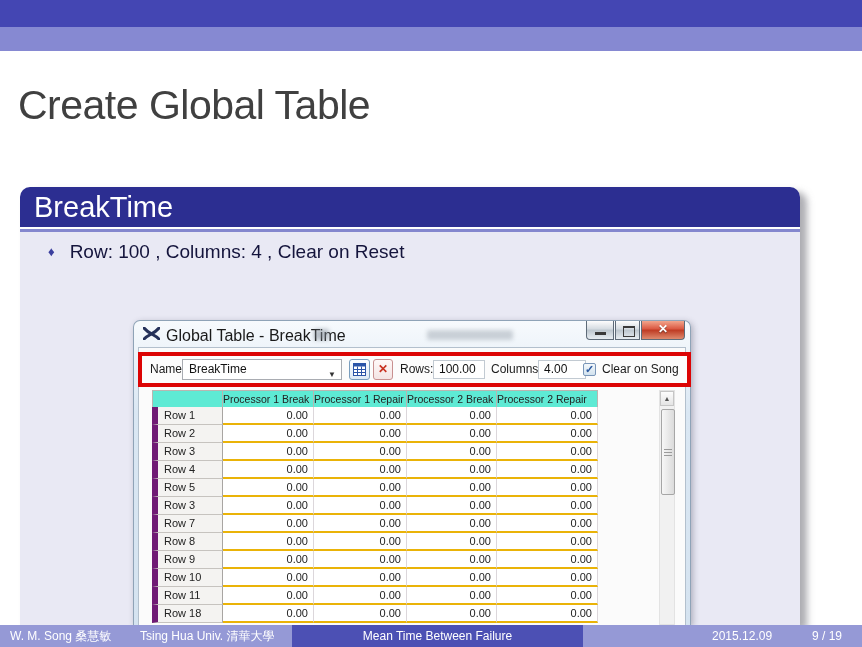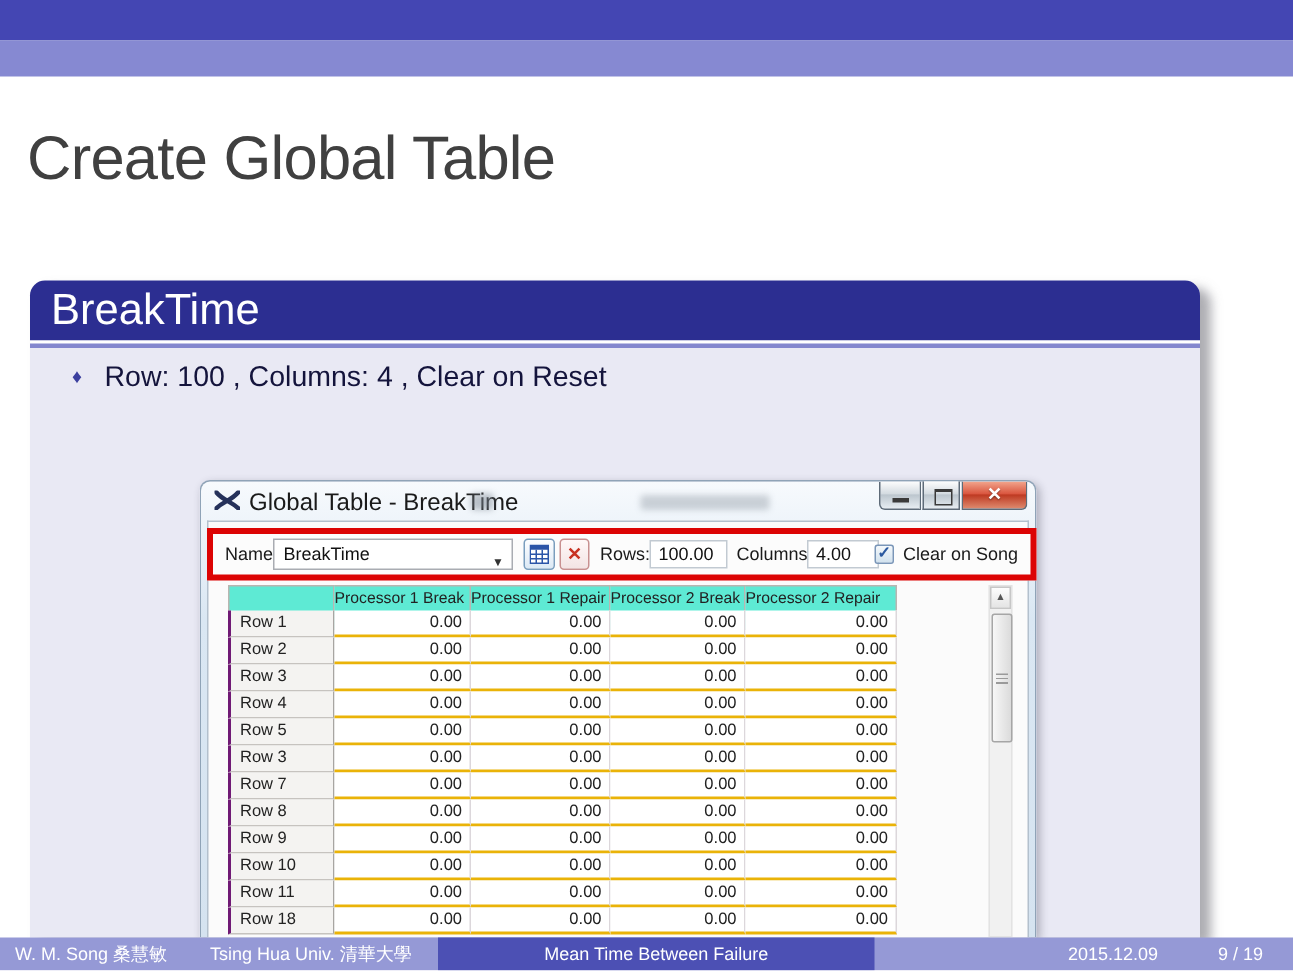--- a/index.html
+++ b/index.html
@@ -87,21 +87,21 @@
 
   
   .grid{position:absolute;left:13px;top:42px;width:446px;font-size:10.5px;color:#222;}
   .thead{display:flex;height:17px;}
   .hcell{box-sizing:border-box;height:30px;line-height:16px;text-align:left;
          background:#5eead4;border:1px solid #B9B6B1;border-left:none;
          white-space:nowrap;overflow:hidden;}
   .hcell.first{border-left:1px solid #B9B6B1;}
   .trow{display:flex;height:18px;}
   .cell{box-sizing:border-box;height:18px;line-height:17px;white-space:nowrap;overflow:hidden;}
-  .rowhdr{background:#F4F3F1;border-left:2px solid #701a75;border-right:1px solid #A8A5A2;
+  .rowhdr{background:#F4F3F1;border-left:6px solid #701a75;border-right:1px solid #A8A5A2;
           border-bottom:1px solid #C6C3BF;padding-left:6px;font-size:11px;}
   .val{background:#fff;border-right:1px solid #DCD7DB;border-bottom:2px solid #eab308;
        text-align:right;padding-right:5px;font-size:11px;}
   .c0{width:71px;}.c1{width:91px;}.c2{width:93px;}.c3{width:90px;}.c4{width:101px;}
 
   
   .vscroll{position:absolute;left:520px;top:42px;bottom:0;width:16px;background:#F1F1F1;
            border:1px solid #E3E3E3;box-sizing:border-box;}
   .scroll-up{height:15px;background:linear-gradient(#FDFDFD,#E4E4E4);border:1px solid #C6C6C6;
              box-sizing:border-box;text-align:center;font-size:7px;color:#555;line-height:13px;}

